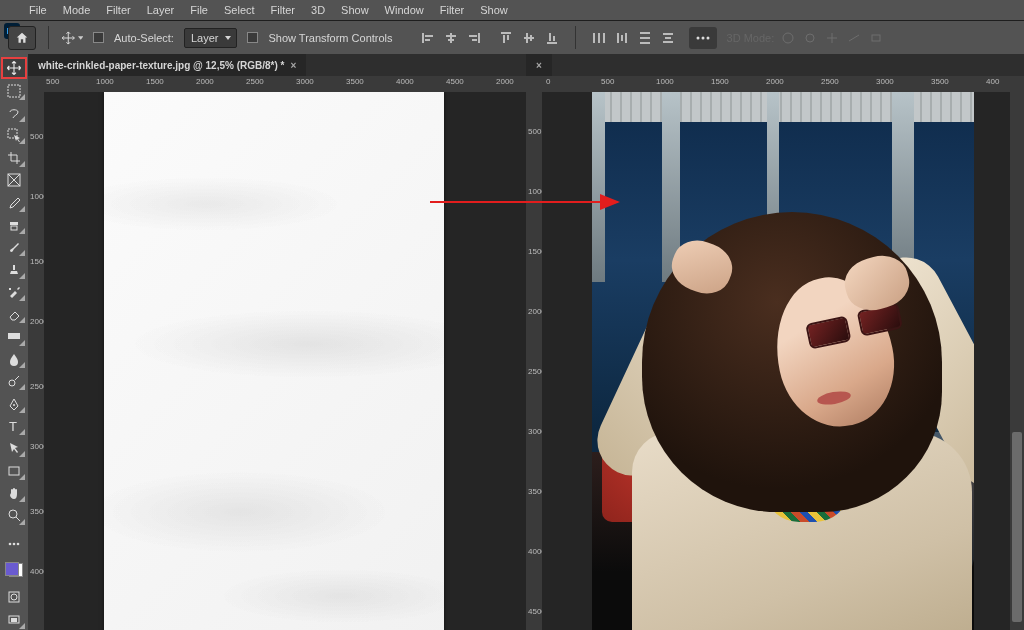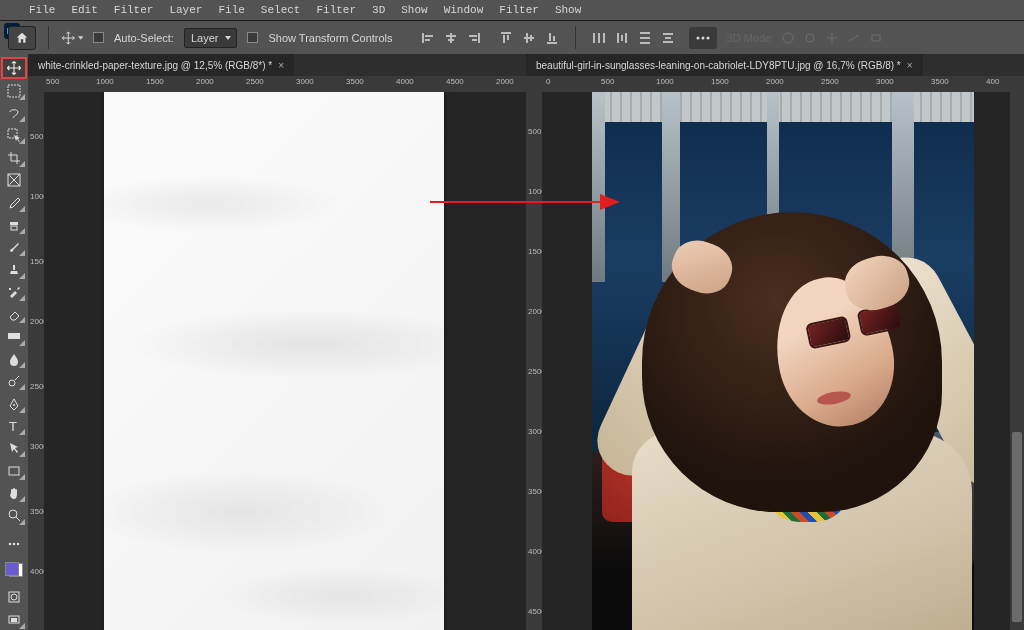--- a/index.html
+++ b/index.html
@@ -12,21 +12,21 @@
     --text:#d6d6d6;
     --text-dim:#a8a8a8;
     --accent:#1473e6;
     --hl:#e74040;
   }
   *{box-sizing:border-box;font-family:"Segoe UI",Arial,sans-serif;}
   body{margin:0;background:#0d0d0d;width:1024px;height:630px;overflow:hidden;color:var(--text);font-size:11px;}
   
   .menubar{height:20px;background:var(--bg-light);display:flex;align-items:center;padding:0 4px;gap:2px;}
   .menubar .ps{width:16px;height:16px;border-radius:3px;background:#001e36;display:flex;align-items:center;justify-content:center;color:#31a8ff;font-weight:700;font-size:9px;margin-top:42px;}
-  .menubar span.m{padding:2px 7px;cursor:default;font-family:Liberation Mono, monospace;}
+  .menubar span.m{padding:2px 7px;cursor:default;}
 
   
   .optionsbar{height:34px;background:var(--bg-light);border-top:1px solid #1e1e1e;display:flex;align-items:center;padding:0 8px;gap:10px;}
   .home-btn{width:28px;height:24px;background:var(--bg-med2);border:1px solid #222;border-radius:3px;display:flex;align-items:center;justify-content:center;}
   .opt-iconbtn{width:22px;height:22px;display:flex;align-items:center;justify-content:center;}
   .vsep{width:1px;align-self:stretch;margin:5px 2px;background:#333;}
   .chk{width:11px;height:11px;border:1px solid #888;background:var(--bg-med);}
   .select{background:var(--bg-med);border:1px solid #222;border-radius:2px;padding:2px 18px 2px 6px;position:relative;height:20px;display:flex;align-items:center;}
   .select::after{content:"";position:absolute;right:5px;top:7px;border-left:3px solid transparent;border-right:3px solid transparent;border-top:4px solid var(--text);}
   .align-group{display:flex;gap:1px;}
@@ -42,21 +42,21 @@
   .tool.selected{outline:2px solid var(--hl);outline-offset:-1px;background:#3f3f3f;}
   .tool.ci::after{content:"";position:absolute;right:1px;bottom:1px;border-left:3px solid transparent;border-top:3px solid transparent;border-right:3px solid #aaa;border-bottom:3px solid #aaa;width:0;height:0;}
   .color-swatch{width:18px;height:18px;margin-top:6px;position:relative;}
   .color-swatch .fg{width:14px;height:14px;border:1px solid #888;position:absolute;top:0;left:0;}
   .color-swatch .bg{width:14px;height:14px;border:1px solid #888;position:absolute;bottom:0;right:0;background:#fff;}
 
   
   .docs{flex:1;display:flex;gap:0;}
   .docwin{flex:1;display:flex;flex-direction:column;background:var(--bg-darker);min-width:0;}
   .doc-tabbar{height:22px;background:var(--bg-dark);display:flex;align-items:flex-end;}
-  .doc-tab{height:22px;background:var(--bg-darker);padding:3px 10px;font-size:10px;color:var(--text);display:flex;align-items:center;gap:6px;}
+  .doc-tab{height:22px;background:var(--bg-darker);padding:3px 10px;font-size:10px;color:var(--text);display:flex;align-items:center;gap:6px;font-weight:bold;}
   .doc-tab .x{color:var(--text-dim);}
   .ruler-h{height:16px;background:var(--bg-med);position:relative;overflow:hidden;color:#bbb;font-size:8px;}
   .ruler-h span.t{position:absolute;top:1px;}
   .canvas-row{flex:1;display:flex;min-height:0;}
   .ruler-v{width:16px;background:var(--bg-med);position:relative;color:#bbb;font-size:8px;}
   .ruler-v span.t{position:absolute;left:2px;writing-mode:horizontal-tb;}
   .canvas-area{flex:1;background:#252525;position:relative;overflow:hidden;}
   .scrollbar-v{width:14px;background:var(--bg-med);position:relative;}
   .scrollbar-v .thumb{position:absolute;left:2px;right:2px;background:#6b6b6b;border-radius:2px;}
 
@@ -98,21 +98,21 @@
 
   
   svg{display:block;}
 </style>
 </head>
 <body>
 
 <div class="menubar">
   <div class="ps">Ps</div>
   <span class="m">File</span>
-  <span class="m">Edit</span>
+  <span class="m">Mode</span>
   <span class="m">Filter</span>
   <span class="m">Layer</span>
   <span class="m">File</span>
   <span class="m">Select</span>
   <span class="m">Filter</span>
   <span class="m">3D</span>
   <span class="m">Show</span>
   <span class="m">Window</span>
   <span class="m">Filter</span>
   <span class="m">Show</span>
@@ -431,21 +431,20 @@
         </div>
         <div class="canvas-area">
           <div class="paper"></div>
         </div>
       </div>
     </div>
 
     <div class="docwin">
       <div class="doc-tabbar">
         <div class="doc-tab">
-          <span>beautiful-girl-in-sunglasses-leaning-on-cabriolet-LDY8PTU.jpg @ 16,7% (RGB/8) *</span>
           <span class="x">×</span>
         </div>
       </div>
       <div class="ruler-h">
         <span class="t" style="left:20px">0</span>
         <span class="t" style="left:75px">500</span>
         <span class="t" style="left:130px">1000</span>
         <span class="t" style="left:185px">1500</span>
         <span class="t" style="left:240px">2000</span>
         <span class="t" style="left:295px">2500</span>

